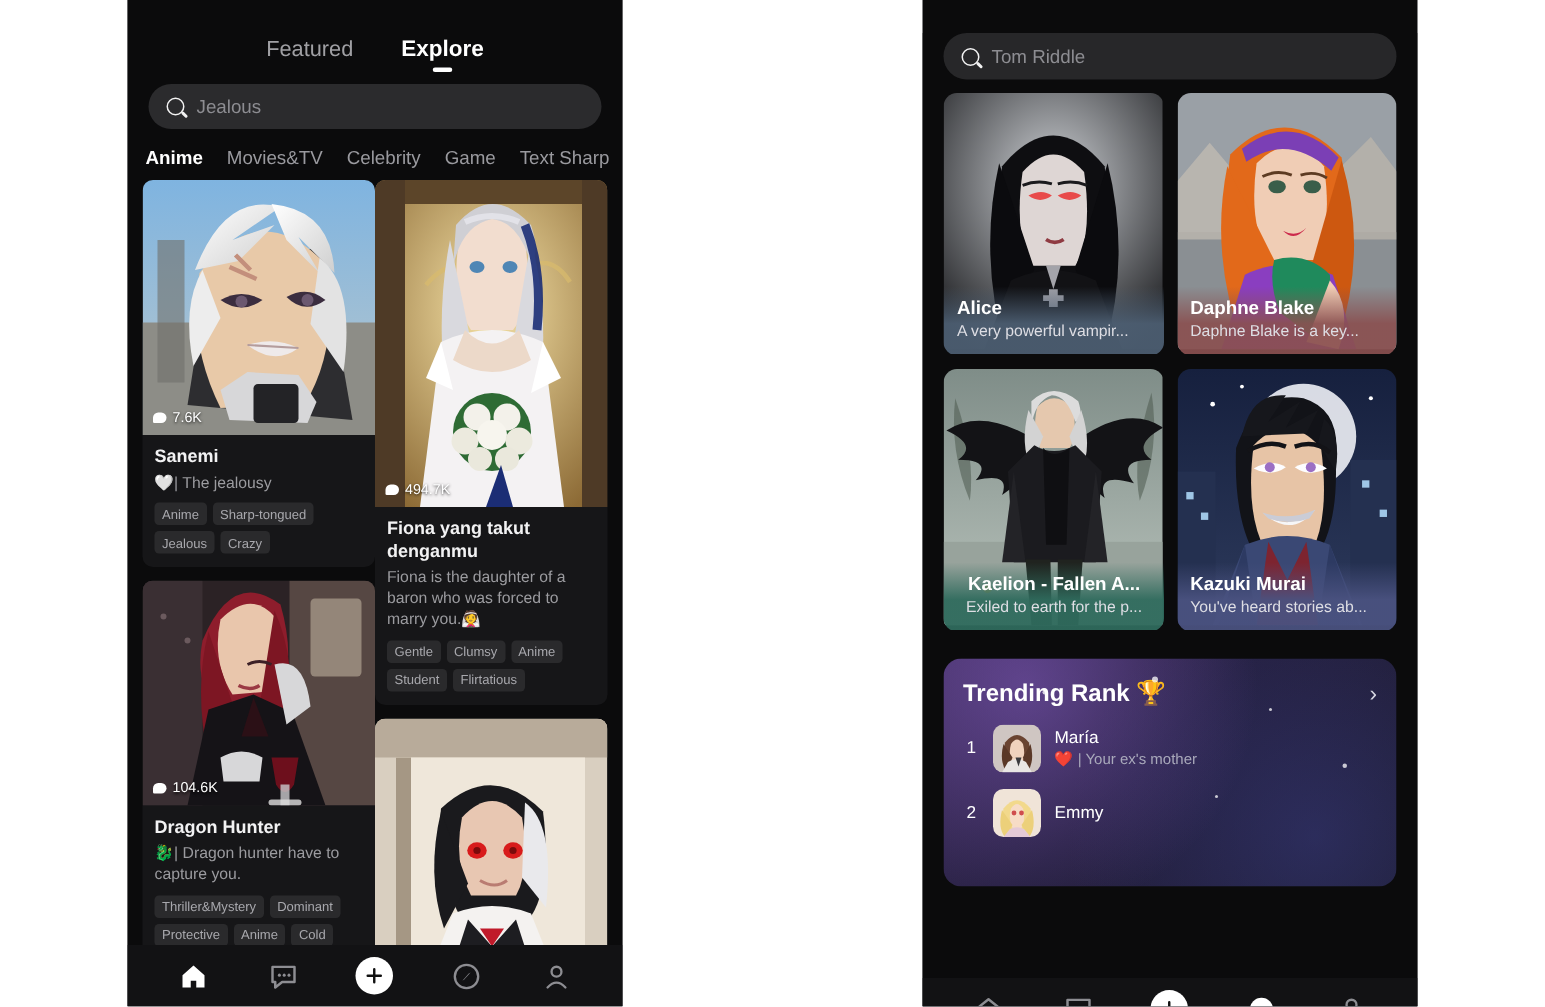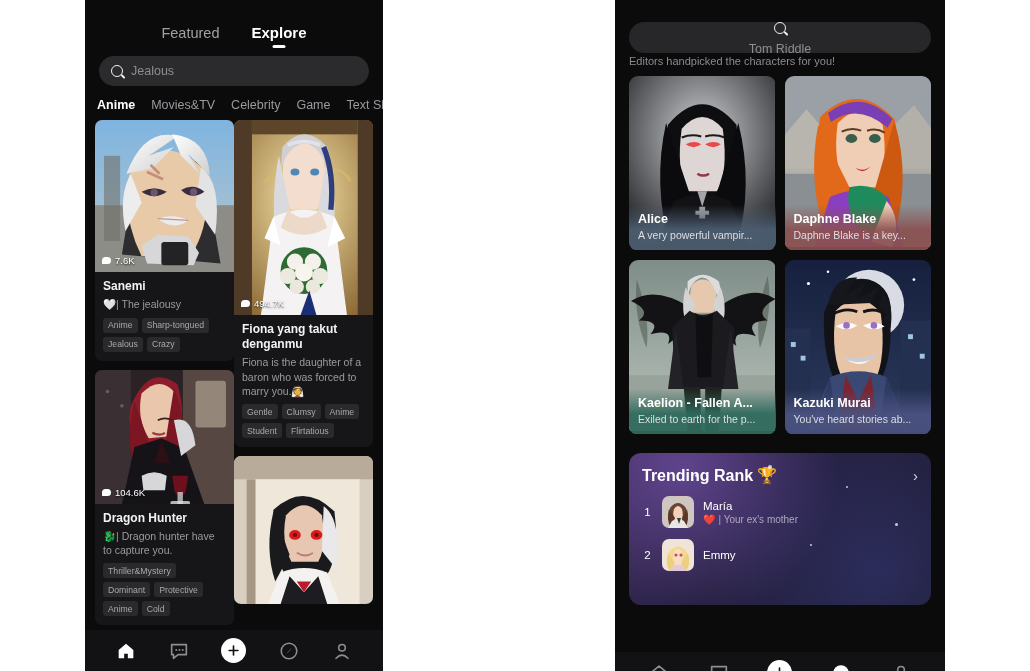--- a/index.html
+++ b/index.html
@@ -9,21 +9,21 @@
     font-family: "Liberation Sans", sans-serif;
     overflow: hidden;
   }
   .stage { position: relative; width: 1030px; height: 671px; background:#fff; }
 
   
   .phone {
     position: absolute; top: 0; height: 671px;
     background: #0b0b0c; overflow: hidden;
   }
-  #phone-left  { left: 85px;  width: 298px; }
+  #phone-left  { left: 85px;  width: 330px; }
   #phone-right { left: 615px; width: 330px; }
 
   .screen { position:relative; width:100%; height:100%; background:#0b0b0c; }
 
   
   .top-tabs {
     display:flex; justify-content:center; align-items:flex-end; gap:32px;
     padding-top:24px; height:46px;
   }
   .top-tab { font-size:14.5px; color:#a0a0a4; position:relative; padding-bottom:5px; }
@@ -31,21 +31,21 @@
   .top-tab.active::after{
     content:""; position:absolute; left:50%; transform:translateX(-50%);
     bottom:-2px; width:13px; height:3.5px; border-radius:2px; background:#ffffff;
   }
 
   
   .search {
     margin:10px 14px 0 14px; height:30px; border-radius:16px;
     background:#2b2b2d; display:flex; align-items:center; padding:0 12px; gap:8px;
   }
-  .search.right { margin:22px 14px 0 14px; height:31px; background:#272729;flex-direction:column;}
+  .search.right { margin:22px 14px 0 14px; height:31px; background:#272729;}
   .search-text { font-size:12.5px; color:#8d8d92; }
   .mag { width:12px; height:12px; border:1.9px solid #f2f2f2; border-radius:50%; position:relative; flex:none;}
   .mag::after{ content:""; position:absolute; width:1.9px; height:5px; background:#f2f2f2;
     right:-2px; bottom:-3px; transform:rotate(-45deg); border-radius:1px;}
 
   
   .cats { display:flex; gap:16px; padding:12px 10px 8px 12px; align-items:baseline; }
   .cat { font-size:12.5px; color:#9a9a9f; white-space:nowrap; }
   .cat.active { color:#ffffff; font-weight:bold; }
 
@@ -349,21 +349,20 @@
   </div>
 
   <div class="phone" id="phone-right">
     <div class="screen">
 
       <div class="search right">
         <span class="mag"></span>
         <span class="search-text">Tom Riddle</span>
       </div>
 
-      <div class="sec-sub">Editors handpicked the characters for you!</div>
 
       <div class="feat-grid">
 
         <div class="feat">
           <svg class="feat-art" viewBox="0 0 150 175" preserveAspectRatio="xMidYMid slice">
             <defs>
                 <radialGradient id="vg" cx="50%" cy="35%" r="75%">
               <stop offset="0" stop-color="#cfd2d6"></stop>
                   <stop offset="1" stop-color="#1a1b1e"></stop>
                 </radialGradient>
@@ -432,21 +431,21 @@
             <path d="M94 28 q8 24 0 42 l-8 -24Z" fill="#d3d3d3"></path>
             <path d="M62 52 Q75 60 90 52 L108 70 L104 132 L48 132 L44 70Z" fill="#1b1b1f"></path>
             <path d="M68 54 L70 120 L84 120 L86 54 Q75 62 68 54Z" fill="#0f0f12"></path>
             <path d="M48 70 L40 132 L56 132Z" fill="#232327"></path>
             <path d="M104 70 L112 132 L96 132Z" fill="#232327"></path>
             <path d="M56 130 L60 175 L74 175 L73 130Z" fill="#20231f"></path>
             <path d="M78 130 L78 175 L92 175 L95 130Z" fill="#20231f"></path>
             <circle cx="30" cy="150" r="3" fill="#b9a356" opacity=".7"></circle>
             <circle cx="120" cy="160" r="3" fill="#b9a356" opacity=".7"></circle>
           </svg>
-          <div class="feat-cap" style="background:linear-gradient(transparent,rgba(47,107,93,.94) 55%);">
+          <div class="feat-cap" style="background:linear-gradient(transparent,rgba(47,107,93,.94) 55%);text-align:center;">
             <div class="feat-name">Kaelion - Fallen A...</div>
             <div class="feat-desc">Exiled to earth for the p...</div>
           </div>
         </div>
 
         <div class="feat">
           <svg class="feat-art" viewBox="0 0 150 175" preserveAspectRatio="xMidYMid slice">
             <defs>
                 <linearGradient id="night" x1="0" y1="0" x2="0" y2="1">
               <stop offset="0" stop-color="#16203e"></stop>

